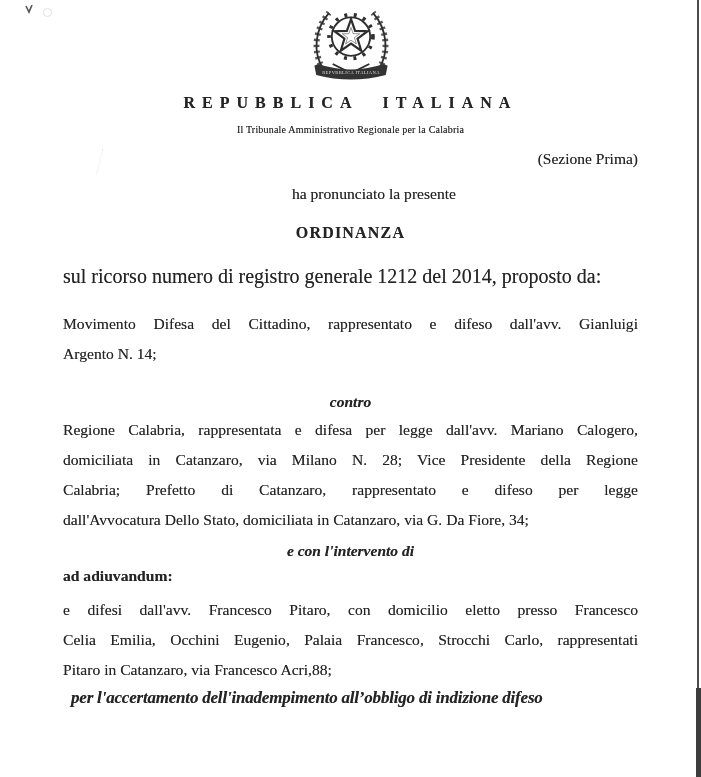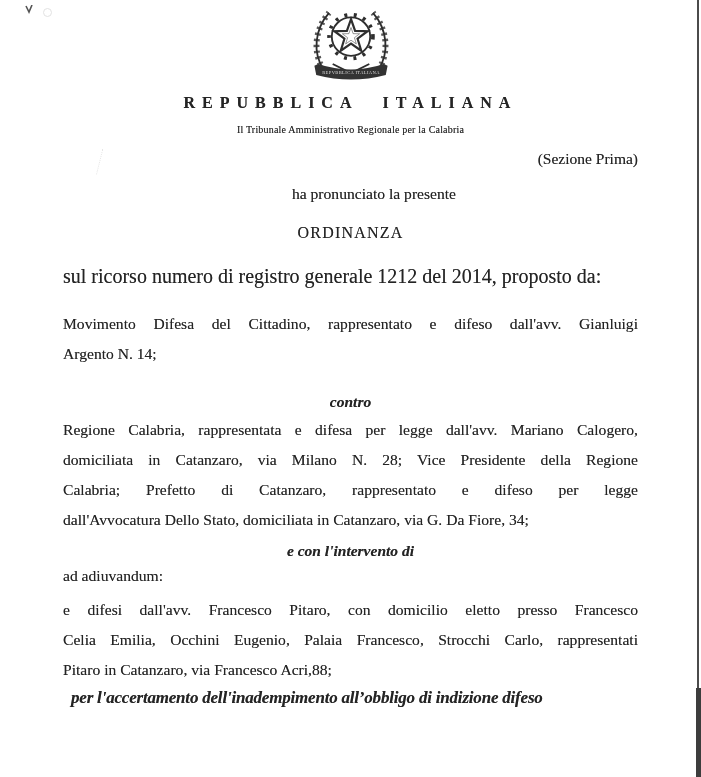--- a/index.html
+++ b/index.html
@@ -14,34 +14,34 @@
   .emblem-wrap{height:86px;text-align:center;margin-top:0;}
 
   .h-republic{
     margin-top:8px;text-align:center;font-size:16px;font-weight:600;
     letter-spacing:7px;word-spacing:14px;white-space:nowrap;
   }
   .h-court{margin-top:12px;text-align:center;font-size:10px;letter-spacing:.2px;}
   .h-section{margin-top:15px;text-align:right;font-size:15.5px;}
 
   .pronounce{margin-top:17px;padding-left:47px;font-size:15.6px;text-align:center;}
-  .order-title{margin-top:21px;text-align:center;font-size:16px;font-weight:normal;letter-spacing:1.2px;}
+  .order-title{margin-top:21px;text-align:center;font-size:16px;font-weight:bold;letter-spacing:1.2px;}
   .ricorso{margin-top:23px;font-size:20px;}
 
   .para{font-size:15.6px;line-height:30px;}
   .p1{margin-top:21px;}
   .p2{margin-top:4px;}
   .p3{margin-top:10px;}
   .jline{text-align:justify;text-align-last:justify;white-space:nowrap;overflow:hidden;height:30px;}
   .lline{text-align:left;white-space:nowrap;overflow:hidden;height:30px;}
 
   .center-bi{text-align:center;font-weight:bold;font-style:italic;font-size:15.5px;}
   .contro{margin-top:24px;}
   .intervento{margin-top:7px;}
-  .adiuvandum{margin-top:7px;font-size:15.6px;}
+  .adiuvandum{margin-top:7px;font-size:15.6px;font-weight:bold;}
 
   .object-line{
     margin-top:3px;padding-left:8px;font-weight:bold;font-style:italic;
     font-size:17px;letter-spacing:-0.2px;white-space:nowrap;overflow:hidden;
   }
 
   
   .edge-thin{position:absolute;top:0;right:2px;width:2px;height:688px;background:#4b4b4b;}
   .edge-thick{position:absolute;bottom:0;right:0;width:5px;height:89px;background:#3d3d3d;}
 

